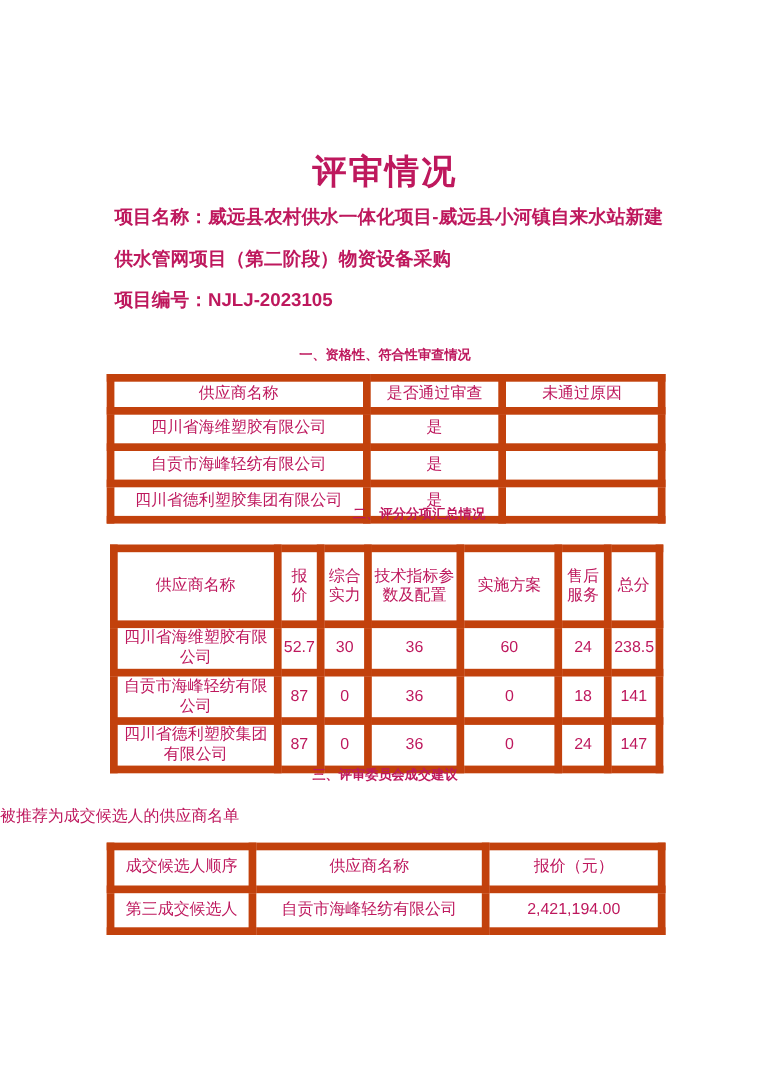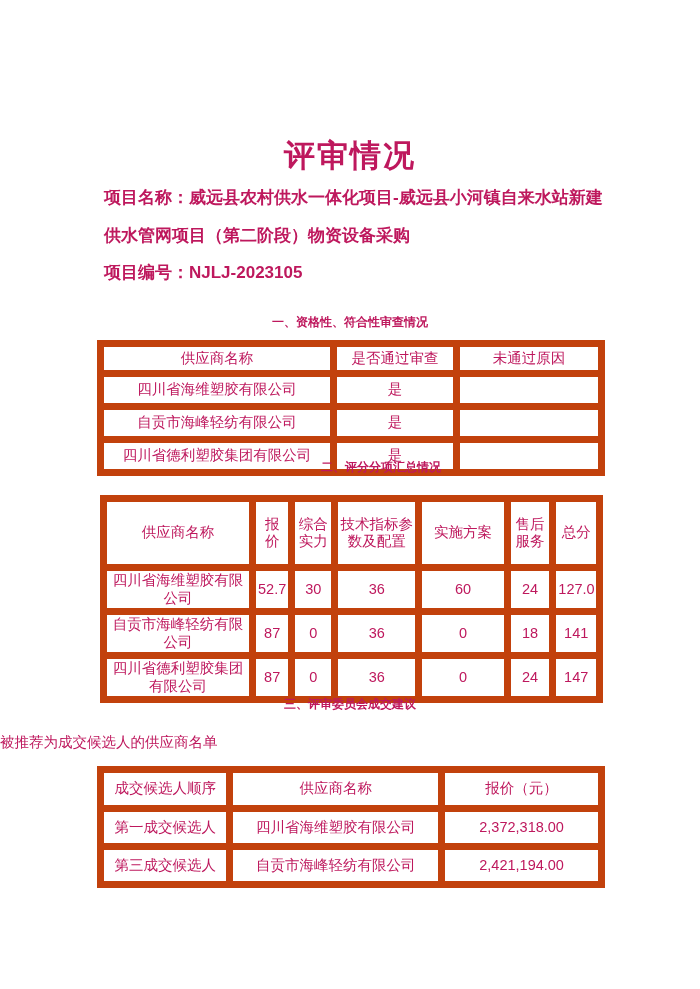--- a/index.html
+++ b/index.html
@@ -161,21 +161,21 @@
         </tr>
       </thead>
     <tbody>
         <tr>
           <td>四川省海维塑胶有限公司</td>
           <td>52.7</td>
           <td>30</td>
           <td>36</td>
           <td>60</td>
           <td>24</td>
-          <td>127.0</td>
+          <td>238.5</td>
         </tr>
         <tr>
           <td>自贡市海峰轻纺有限公司</td>
           <td>87</td>
           <td>0</td>
           <td>36</td>
           <td>0</td>
           <td>18</td>
           <td>141</td>
         </tr>
@@ -203,25 +203,20 @@
       </colgroup>
     <thead>
         <tr>
           <th>成交候选人顺序</th>
           <th>供应商名称</th>
           <th>报价（元）</th>
         </tr>
       </thead>
     <tbody>
         <tr>
-          <td>第一成交候选人</td>
-          <td>四川省海维塑胶有限公司</td>
-          <td>2,372,318.00</td>
-        </tr>
-        <tr>
           <td>第三成交候选人</td>
           <td>自贡市海峰轻纺有限公司</td>
           <td>2,421,194.00</td>
         </tr>
       </tbody>
   </table>
 
 </div>
 
 </body></html>

